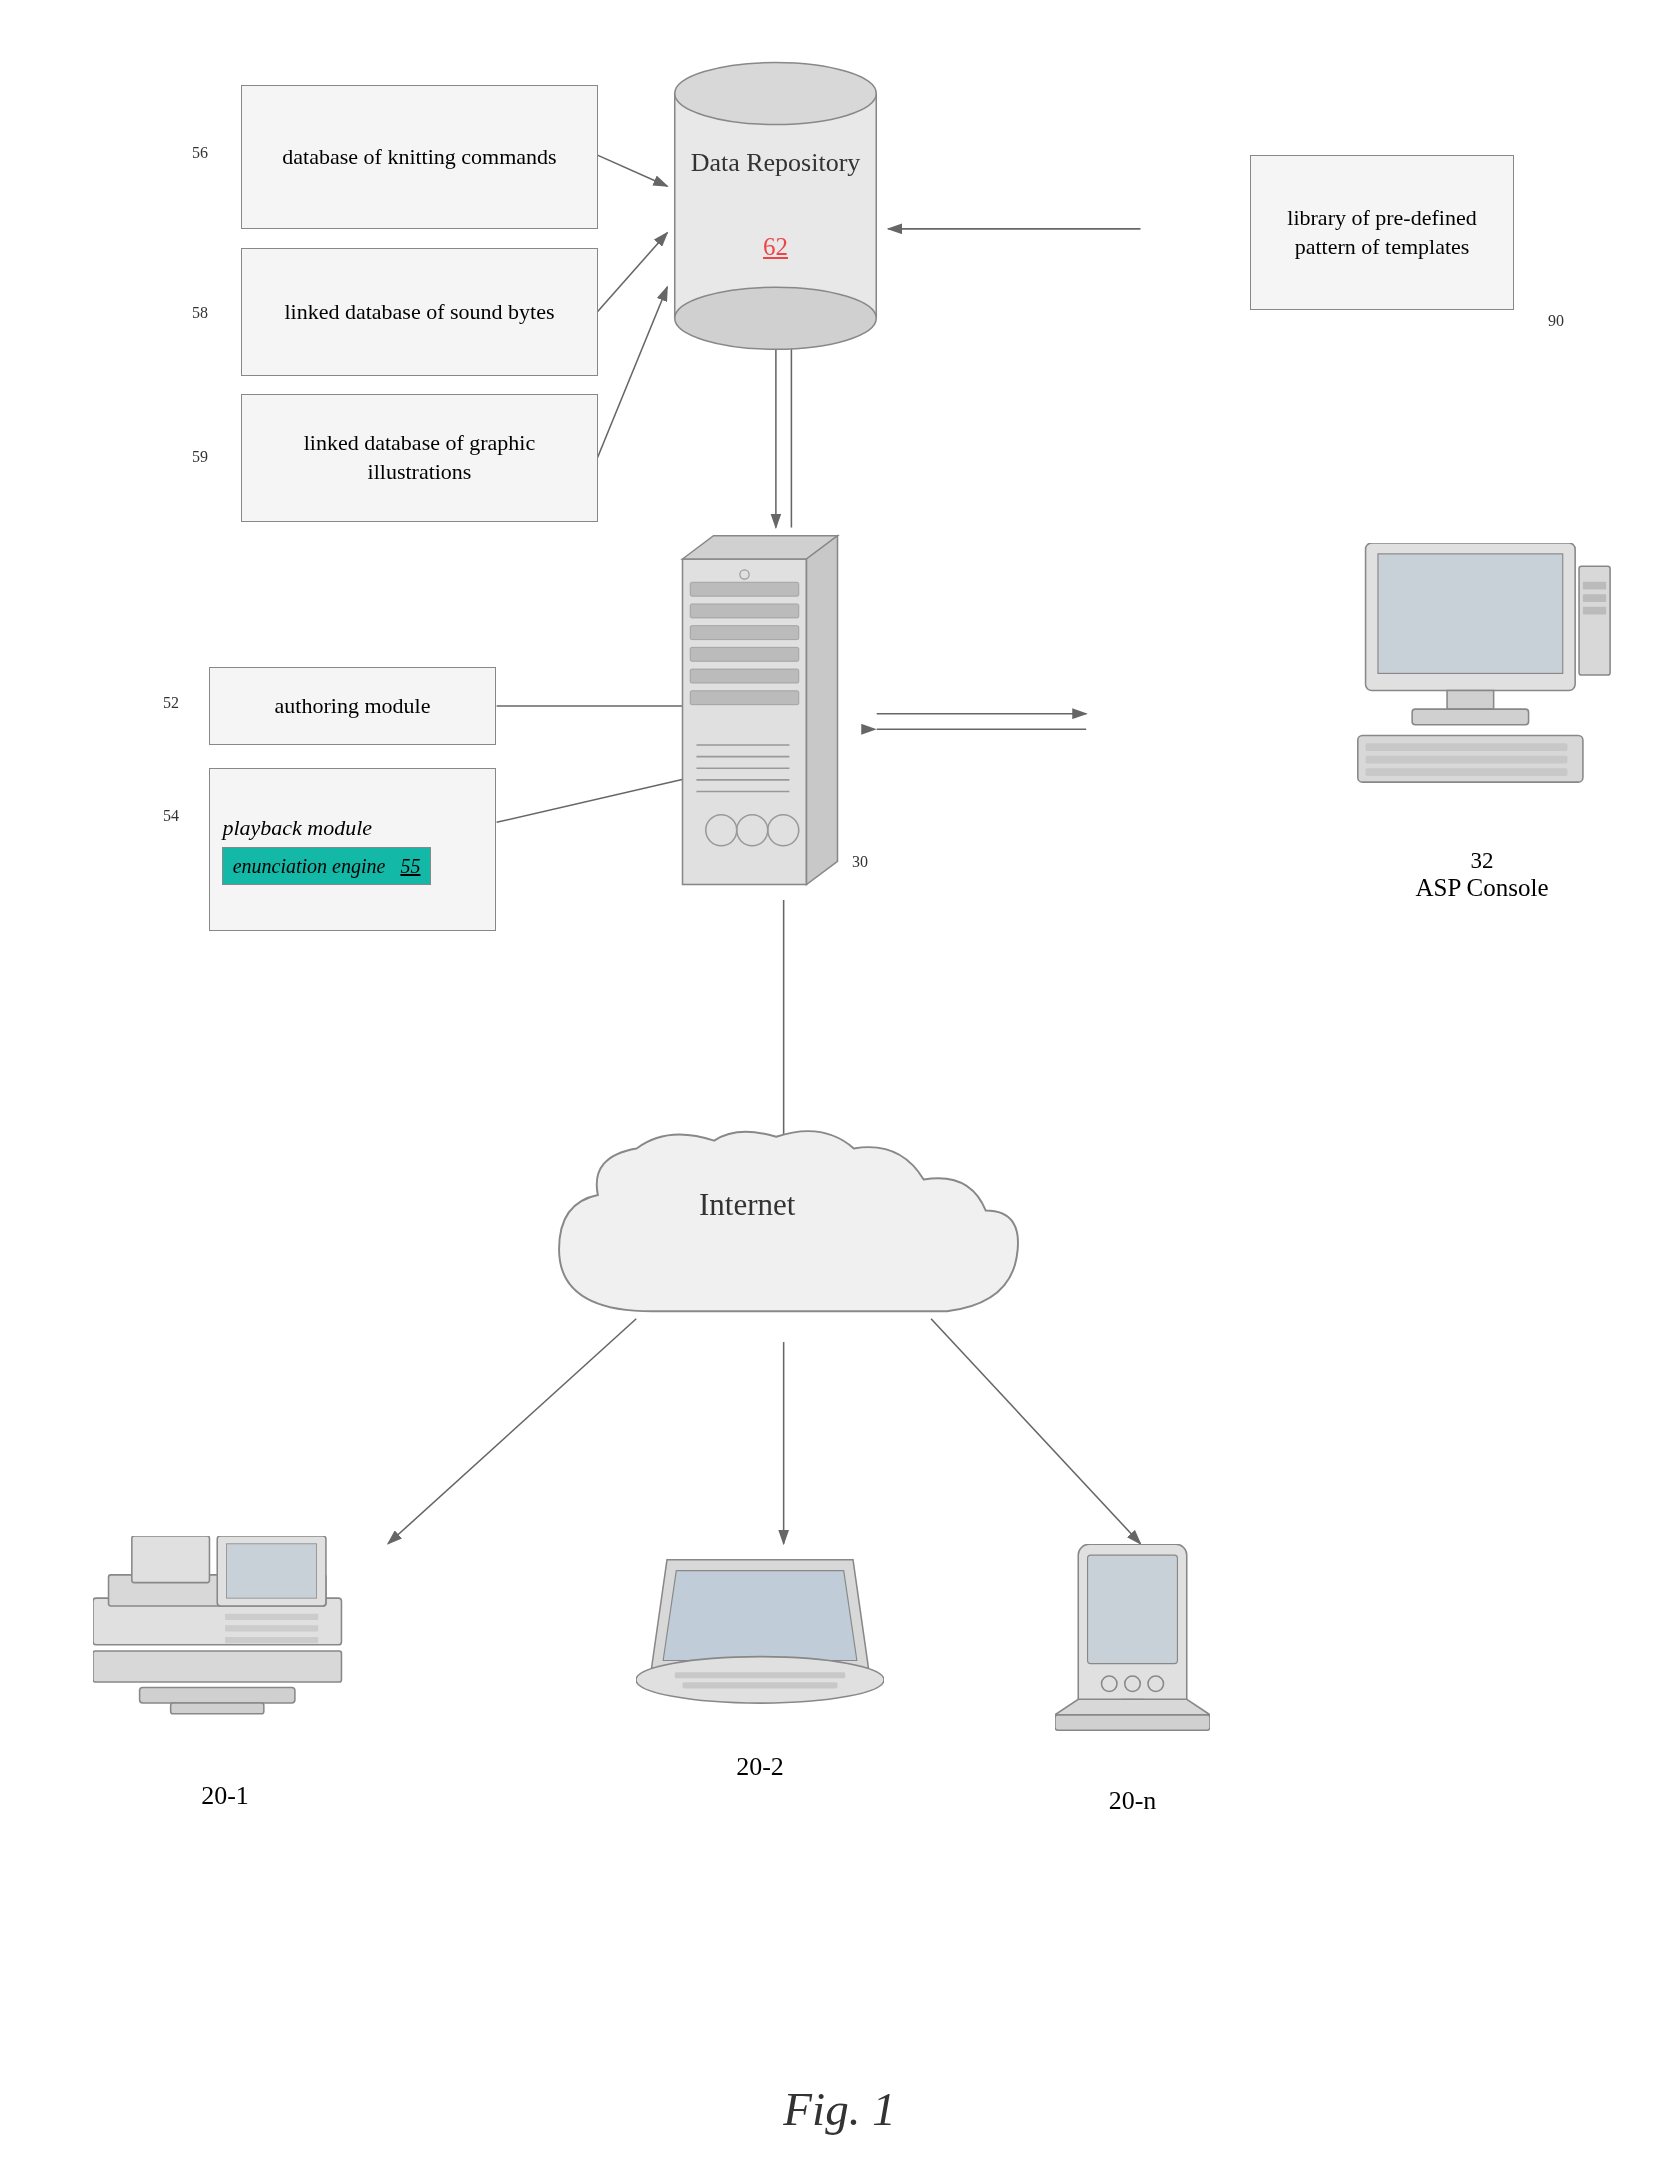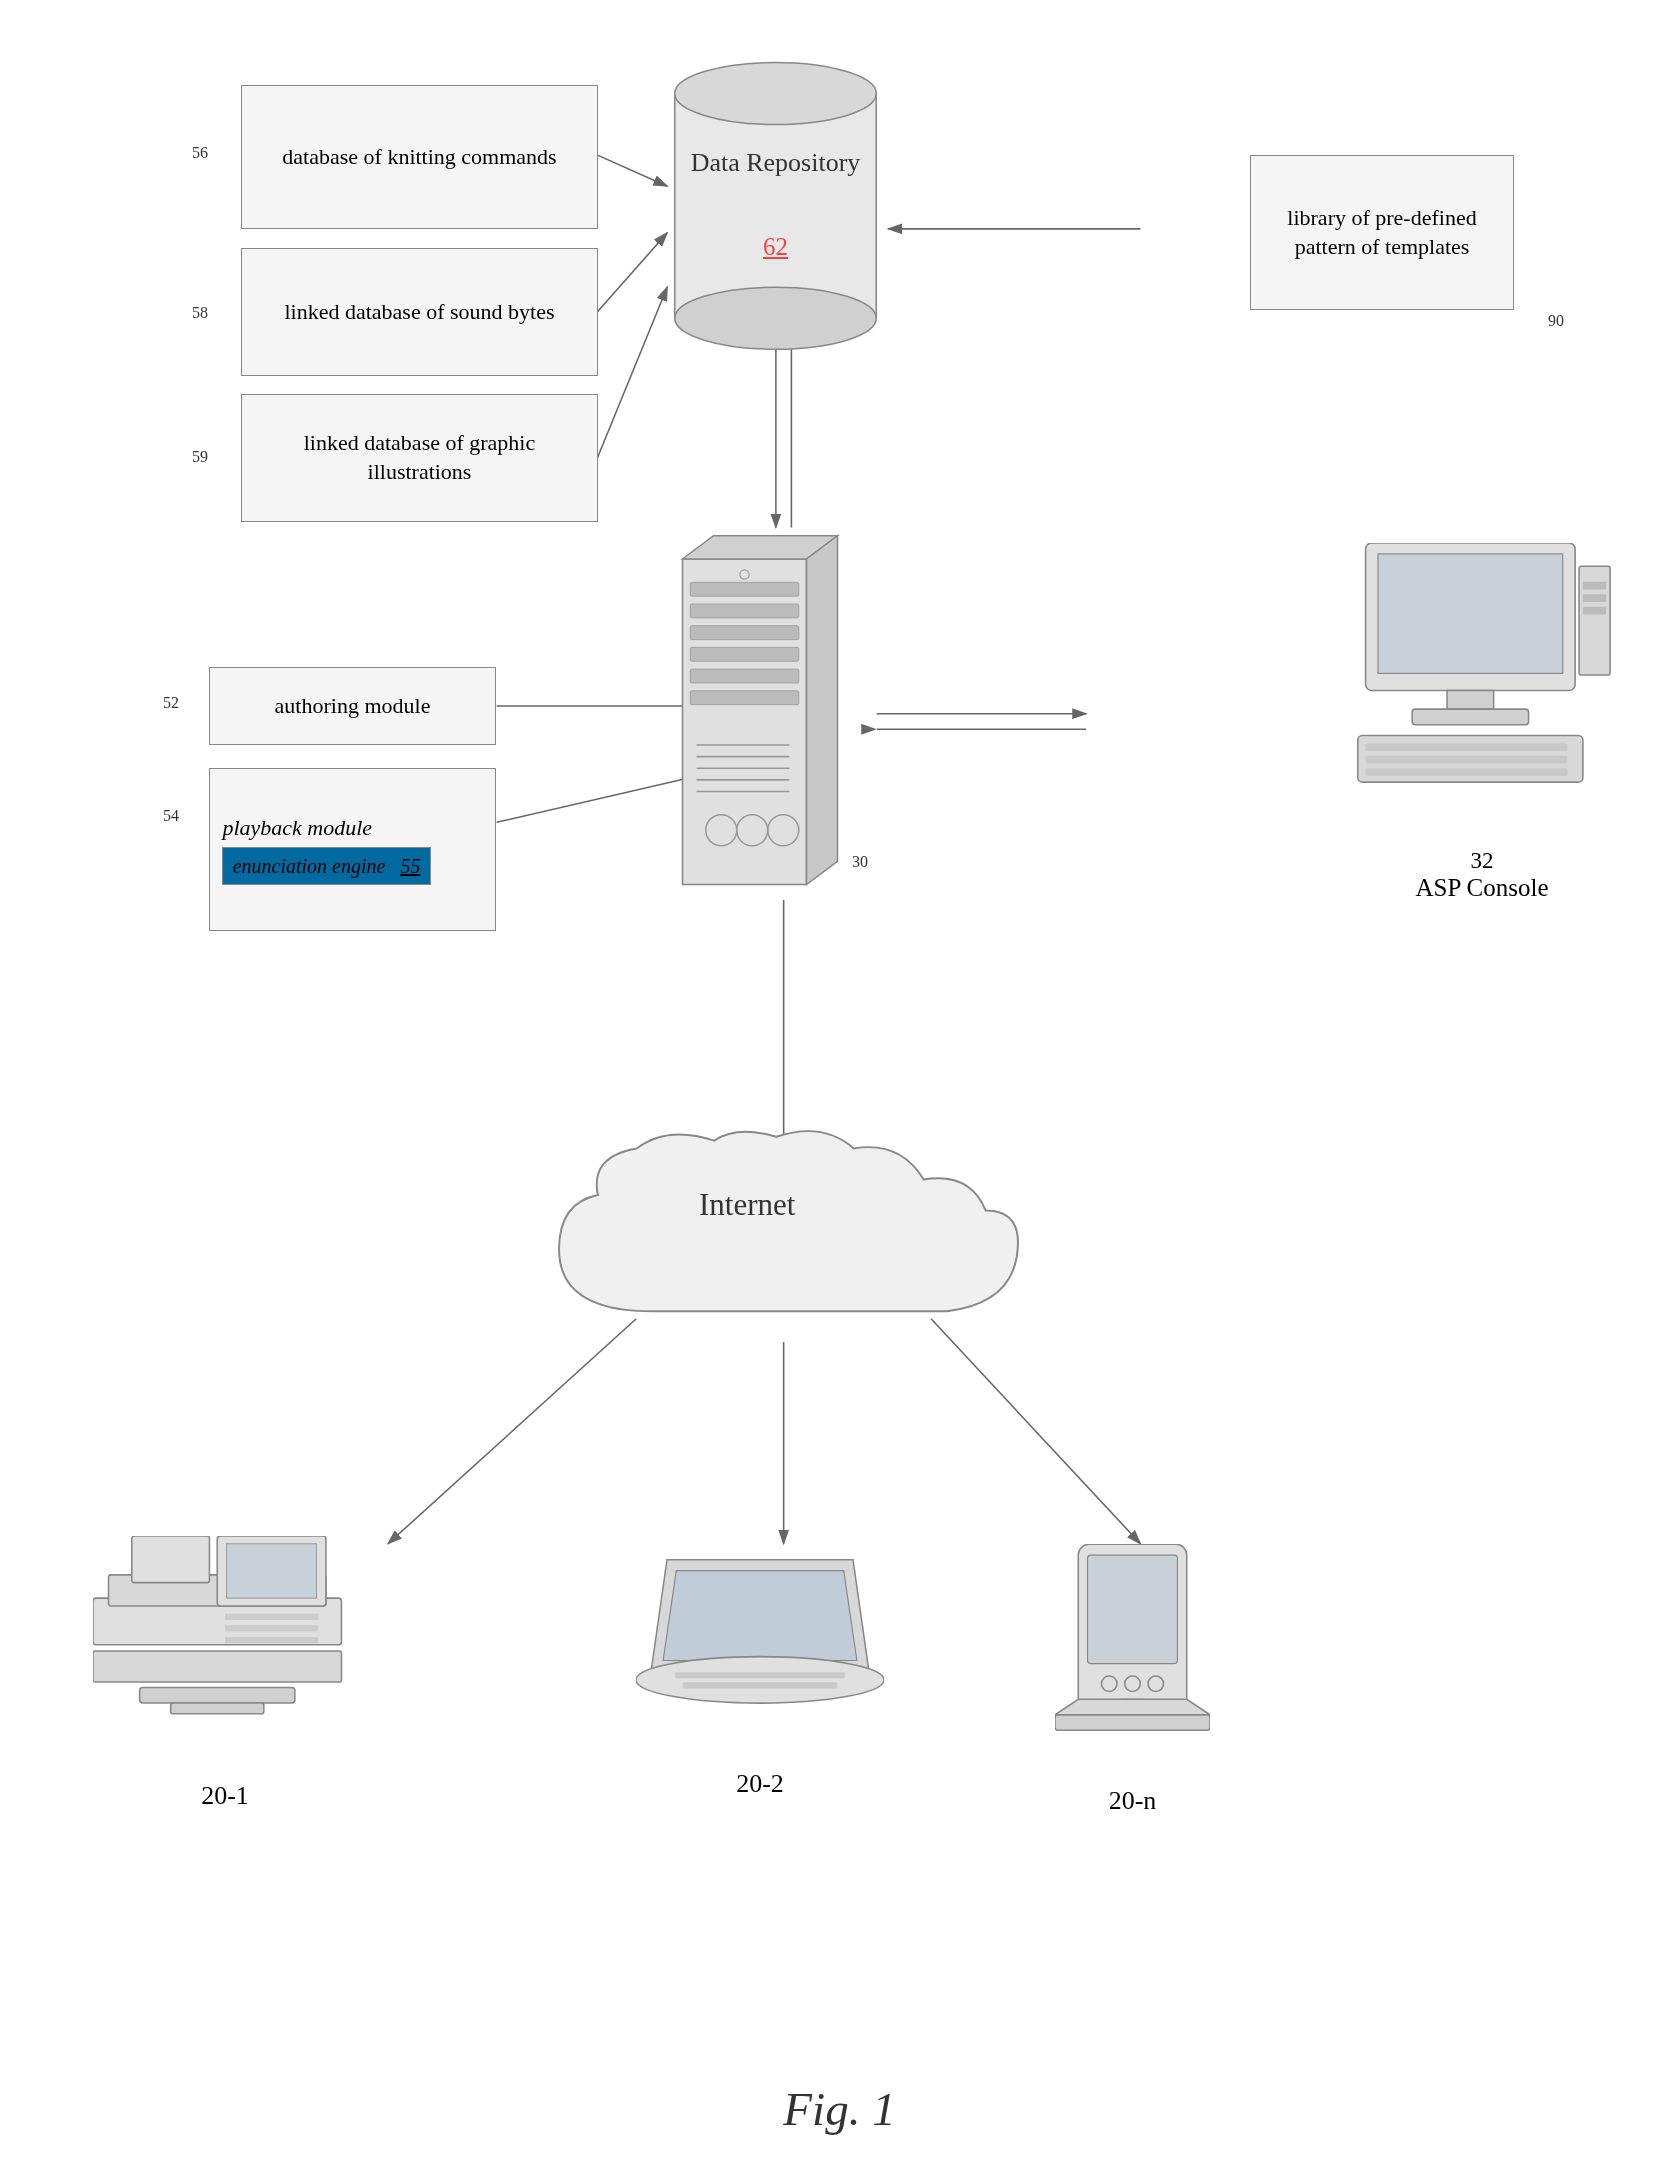--- a/index.html
+++ b/index.html
@@ -53,21 +53,21 @@
     .box-playback {
       left: 209px; top: 768px;
       width: 287px; height: 163px;
       flex-direction: column;
       align-items: flex-start;
       padding: 9.3px 12.4px;
       font-style: italic;
     }
     .box-enunciation {
       border: 1.6px solid #888;
-      background: #0369a1;
+      background: #14b8a6;
       padding: 4.7px 9.3px;
       margin-top: 4.7px;
       font-size: 20px;
     }
 
     
     .box-library {
       right: 165px; top: 155px;
       width: 264px; height: 155px;
       position: absolute;
@@ -298,21 +298,21 @@
 
       <polygon points="20,160 40,20 280,20 300,160" fill="#d8d8d8" stroke="#888" stroke-width="2"></polygon>
 
       <polygon points="35,150 52,34 268,34 285,150" fill="#c0ccd8" stroke="#888" stroke-width="1.5"></polygon>
 
       <ellipse cx="160" cy="175" rx="160" ry="30" fill="#e0e0e0" stroke="#888" stroke-width="2"></ellipse>
 
       <rect x="50" y="165" width="220" height="8" rx="2" fill="#c8c8c8"></rect>
       <rect x="60" y="178" width="200" height="8" rx="2" fill="#c8c8c8"></rect>
     </svg>
-    <div style="font-size:26px; text-align:center; margin-top:19px;">20-2</div>
+    <div style="font-size:26px; text-align:center; margin-top:2px;">20-2</div>
   </div>
 
   <div style="position:absolute; left:1055px; top:1544px;">
     <svg width="155" height="233" viewBox="0 0 200 300">
 
       <rect x="30" y="0" width="140" height="240" rx="14" fill="#e0e0e0" stroke="#888" stroke-width="2"></rect>
 
       <rect x="42" y="14" width="116" height="140" rx="4" fill="#c8d0d8" stroke="#888" stroke-width="1.5"></rect>
 
       <circle cx="70" cy="180" r="10" fill="none" stroke="#888" stroke-width="2"></circle>

